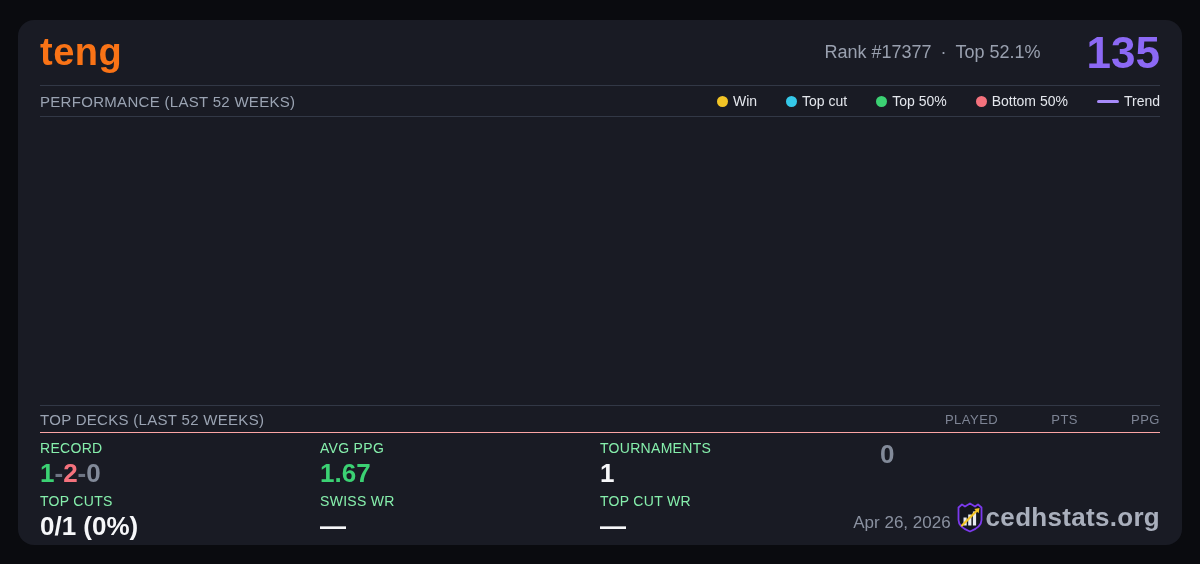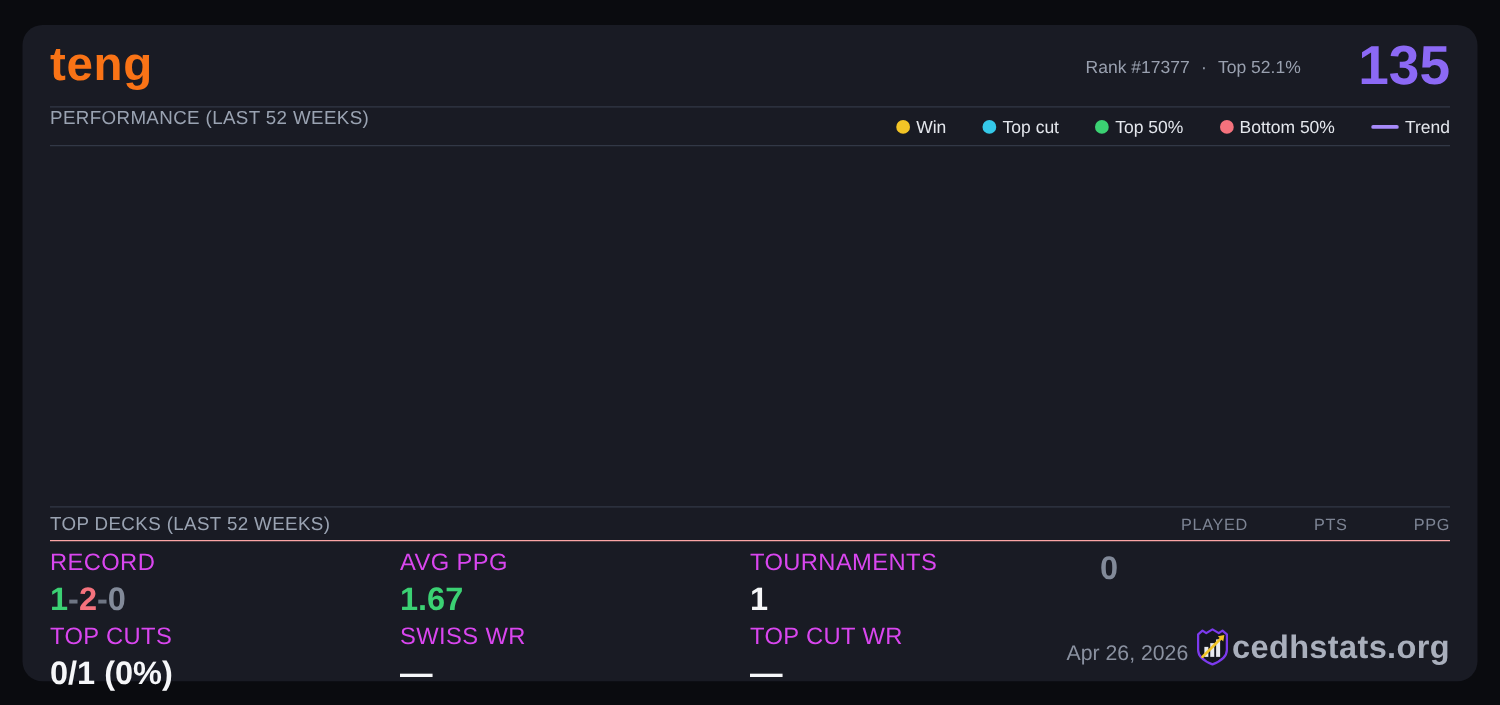--- a/index.html
+++ b/index.html
@@ -30,37 +30,38 @@
     font-weight: 700;
     color: #f97316;
     letter-spacing: 0.5px;
   }
   .header-right {
     display: flex;
     align-items: center;
     gap: 14px;
   }
   .rank-line {
-    font-size: 14px;
+    font-size: 18px;
     color: #99a0af;
     display: flex;
     align-items: center;
     gap: 9px;
   }
   .points {
     font-size: 44px;
     font-weight: 700;
     color: #8c69f5;
     line-height: 1;
     margin-left: 32px;
   }
   
   .section-row {
     height: 31px;
     display: flex;
+    align-items: center;
     justify-content: space-between;
     border-bottom: 1px solid #323846;
   }
   .section-title {
     font-size: 15px;
     color: #9aa3b2;
     letter-spacing: 0.3px;
   }
   .legend {
     display: flex;
@@ -106,22 +107,22 @@
   }
   
   .stats-grid {
     display: grid;
     grid-template-columns: repeat(4, 1fr);
     grid-template-rows: auto auto;
     padding-top: 7px;
   }
   .stat-cell { padding-bottom: 4px; }
   .stat-label {
-    font-size: 19px;
-    color: #d946ef;
+    font-size: 14px;
+    color: #86efac;
     letter-spacing: 0.3px;
     margin-bottom: 3px;
   }
   .stat-value {
     font-size: 26px;
     font-weight: 700;
     color: #f6f7f9;
     line-height: 1.15;
   }
   .c-green { color: #3bd173; }

